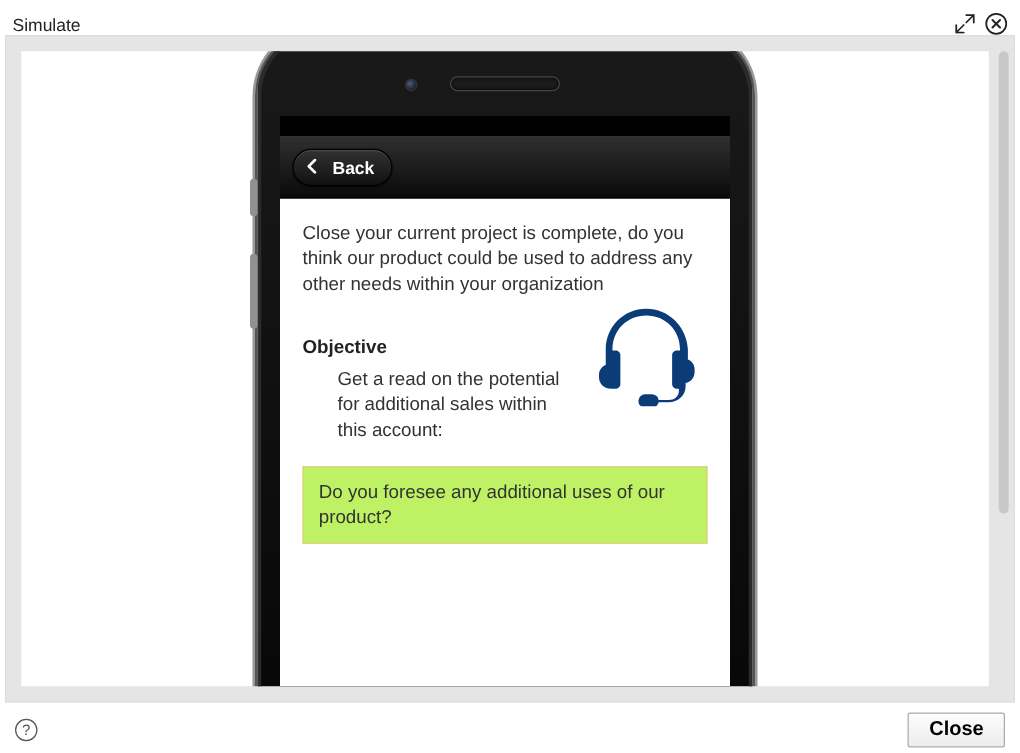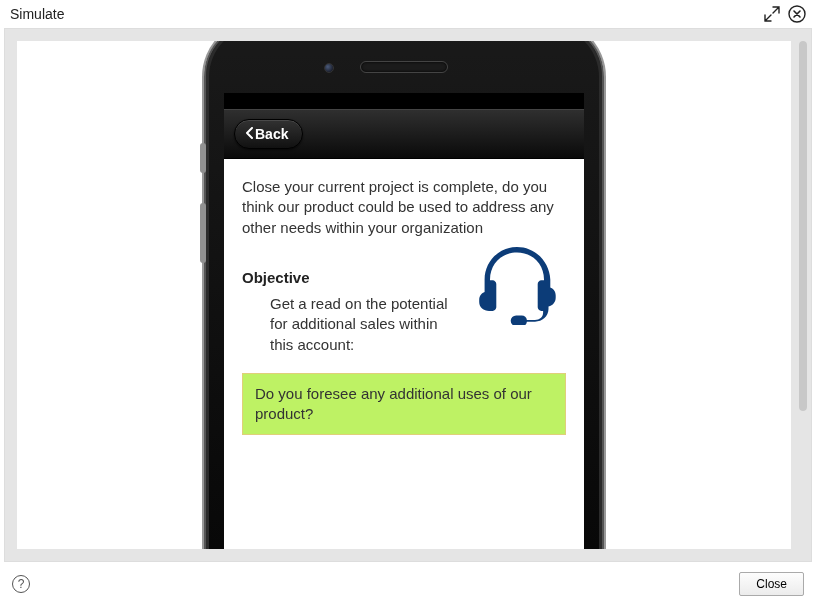--- a/index.html
+++ b/index.html
@@ -7,21 +7,21 @@
     font-family: "Segoe UI", Arial, sans-serif;
     background: #fff;
     width: 816px;
     height: 602px;
     overflow: hidden;
     position: relative;
   }
   .titlebar {
     height: 28px;
     display: flex;
-    align-items: center;
+    align-items: flex-end;
     justify-content: space-between;
     padding: 0 10px;
     font-size: 14px;
     color: #222;
   }
   .titlebar .right { display: flex; align-items: center; gap: 8px; }
   .icon-btn { cursor: pointer; display: inline-flex; align-items: center; justify-content: center; }
   .content-area {
     position: absolute;
     top: 28px; left: 4px; right: 4px; bottom: 40px;
@@ -62,24 +62,25 @@
     width: 18px; height: 18px;
     border: 1.5px solid #555;
     border-radius: 50%;
     display: flex; align-items: center; justify-content: center;
     font-size: 12px; color: #555;
     cursor: pointer;
   }
   .close-btn {
     border: 1px solid #aaa;
     background: linear-gradient(#fdfdfd,#ececec);
-    font-size: 12px;
+    font-size: 16px;
     padding: 4px 16px;
     cursor: pointer;
     border-radius: 2px;
+    font-weight: bold;
   }
 
   
   .phone {
     position: absolute;
     left: 50%;
     top: -20px;
     transform: translateX(-50%);
     width: 400px;
     height: 760px;
@@ -125,21 +126,21 @@
   }
   .pill-btn {
     background: linear-gradient(#323232,#111);
     border: 1px solid #000;
     box-shadow: inset 0 1px 0 rgba(255,255,255,0.12), 0 1px 2px rgba(0,0,0,0.6);
     color: #fff;
     font-weight: bold;
     font-size: 14px;
     border-radius: 16px;
     padding: 6px 14px 6px 10px;
-    display: inline-flex; align-items: center; gap: 0;
+    display: inline-flex; align-items: center; gap: 11px;
     cursor: pointer;
   }
   .pill-btn .chev { font-size: 14px; }
   .pill-btn .gear { display:inline-flex; }
   .app-body {
     flex: 1;
     background: #fff;
     padding: 18px 18px 12px 18px;
     color: #333;
     font-size: 15px;

